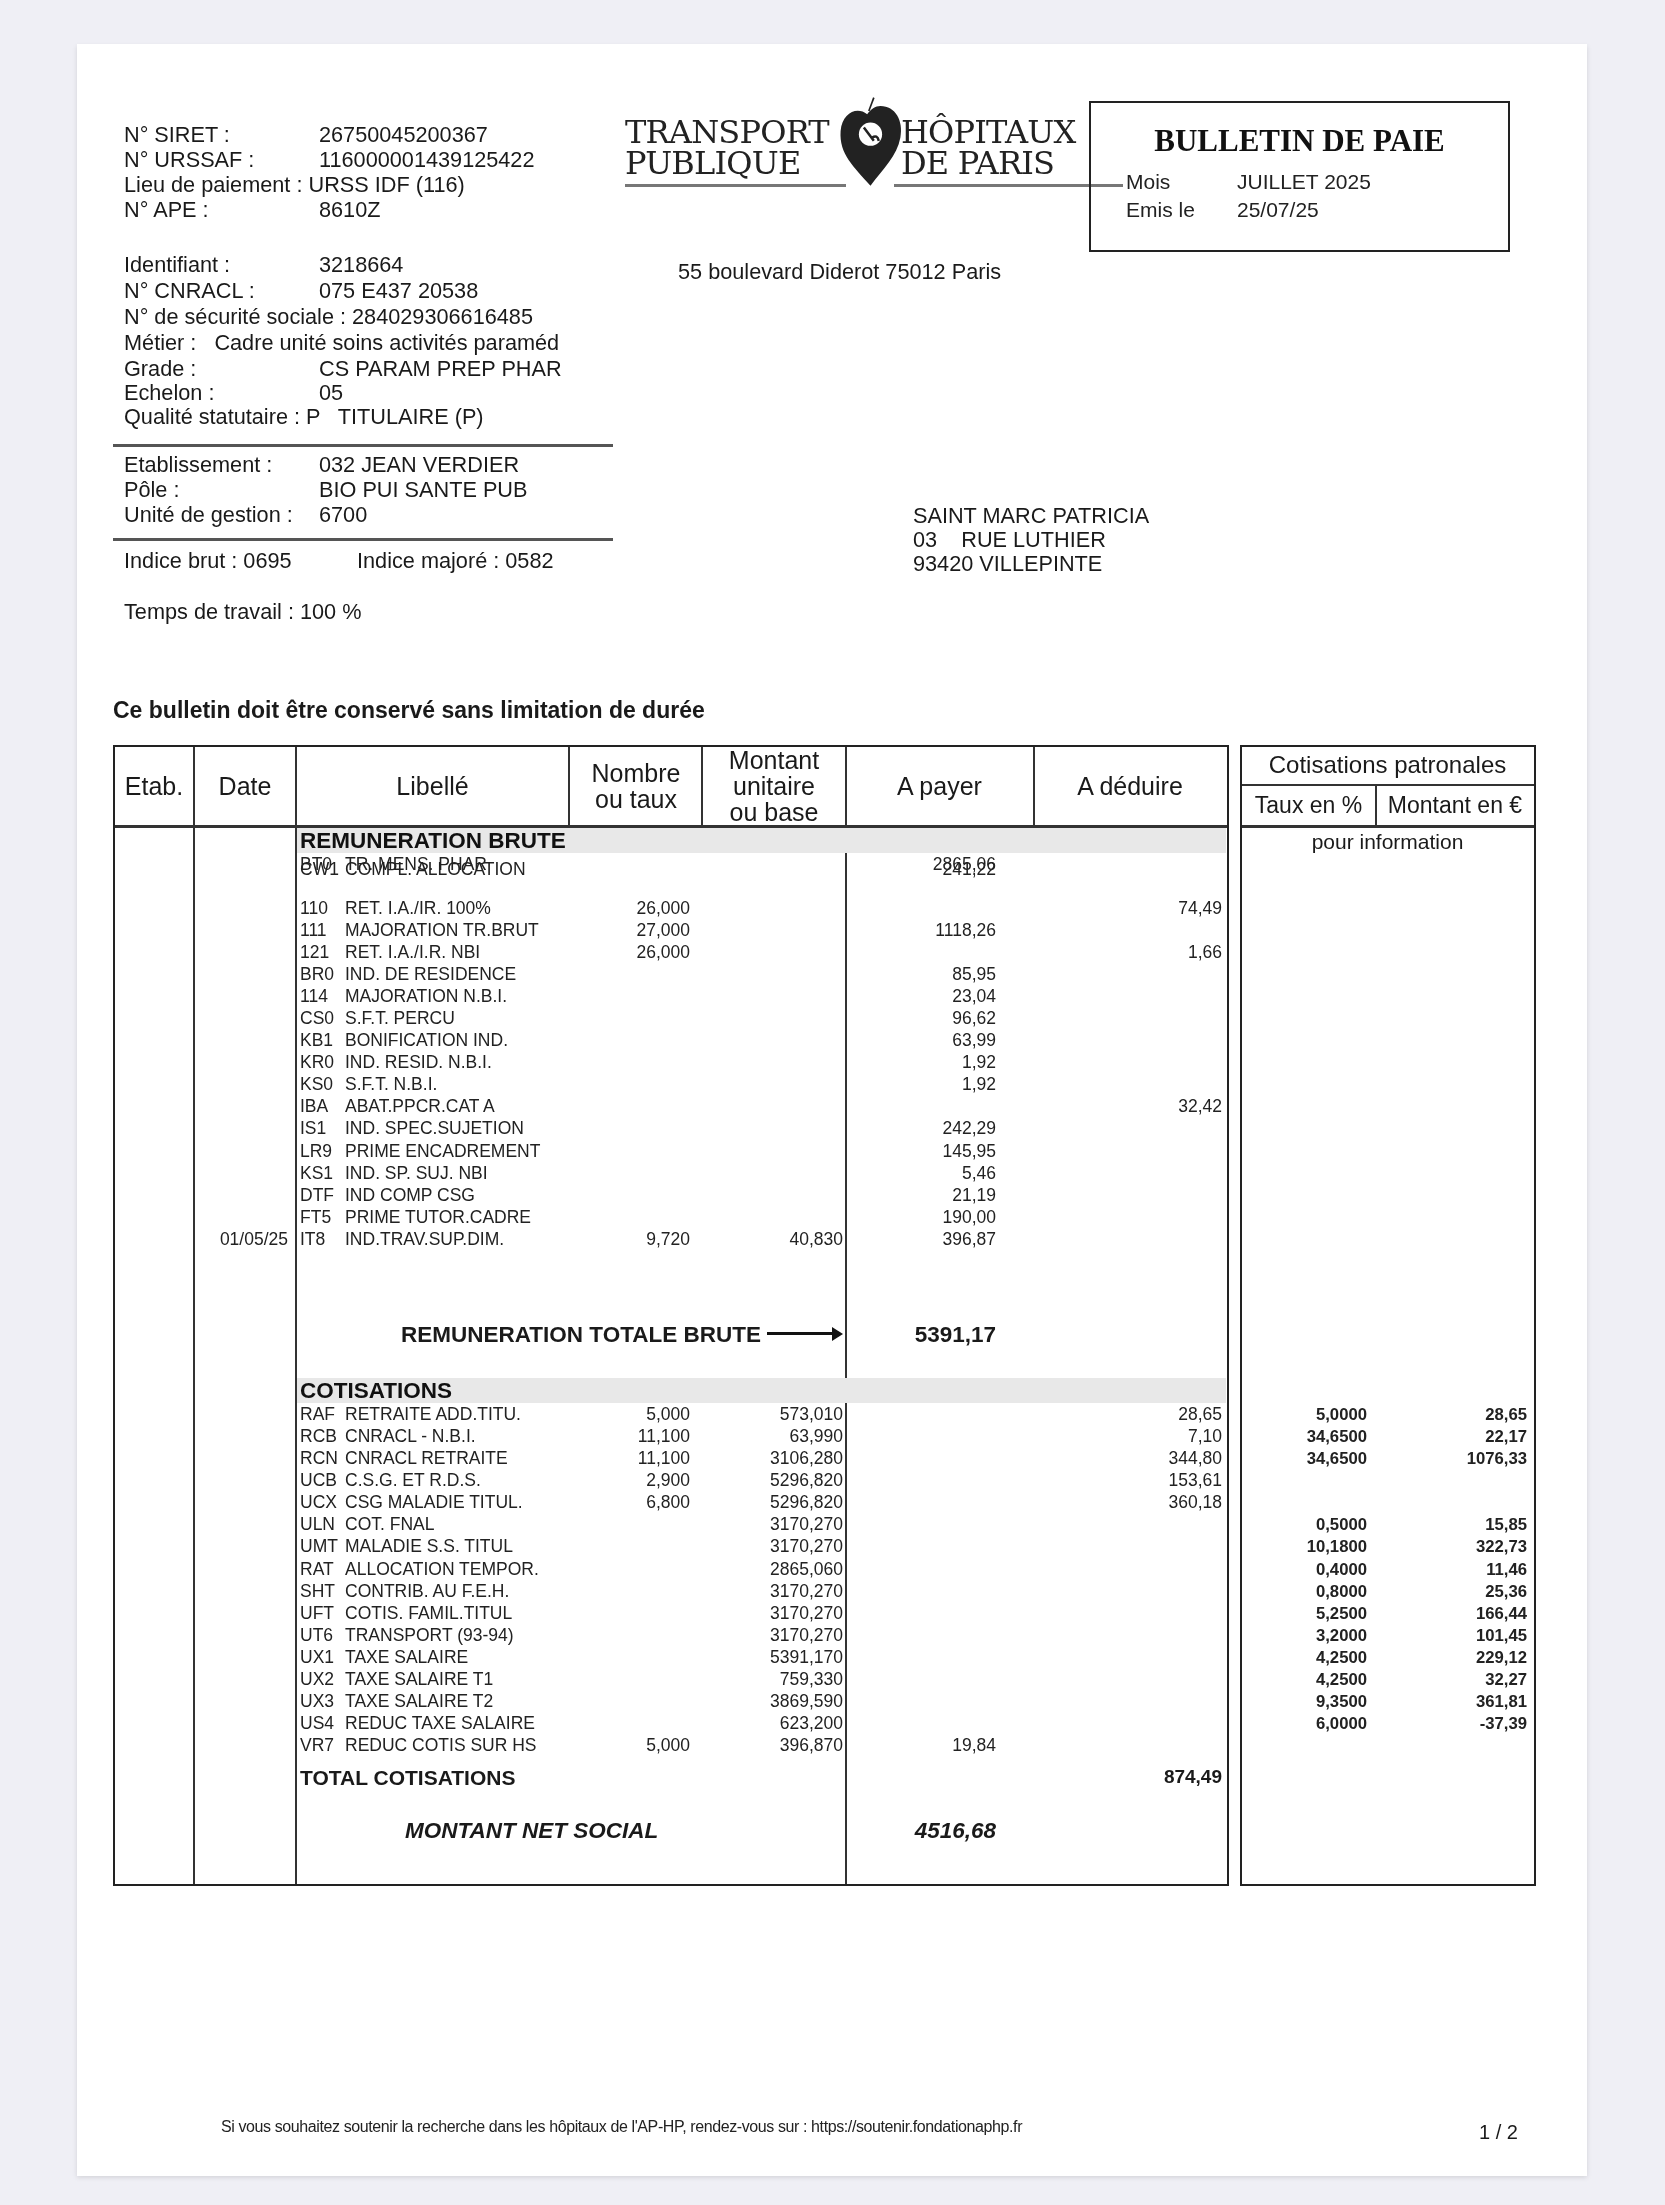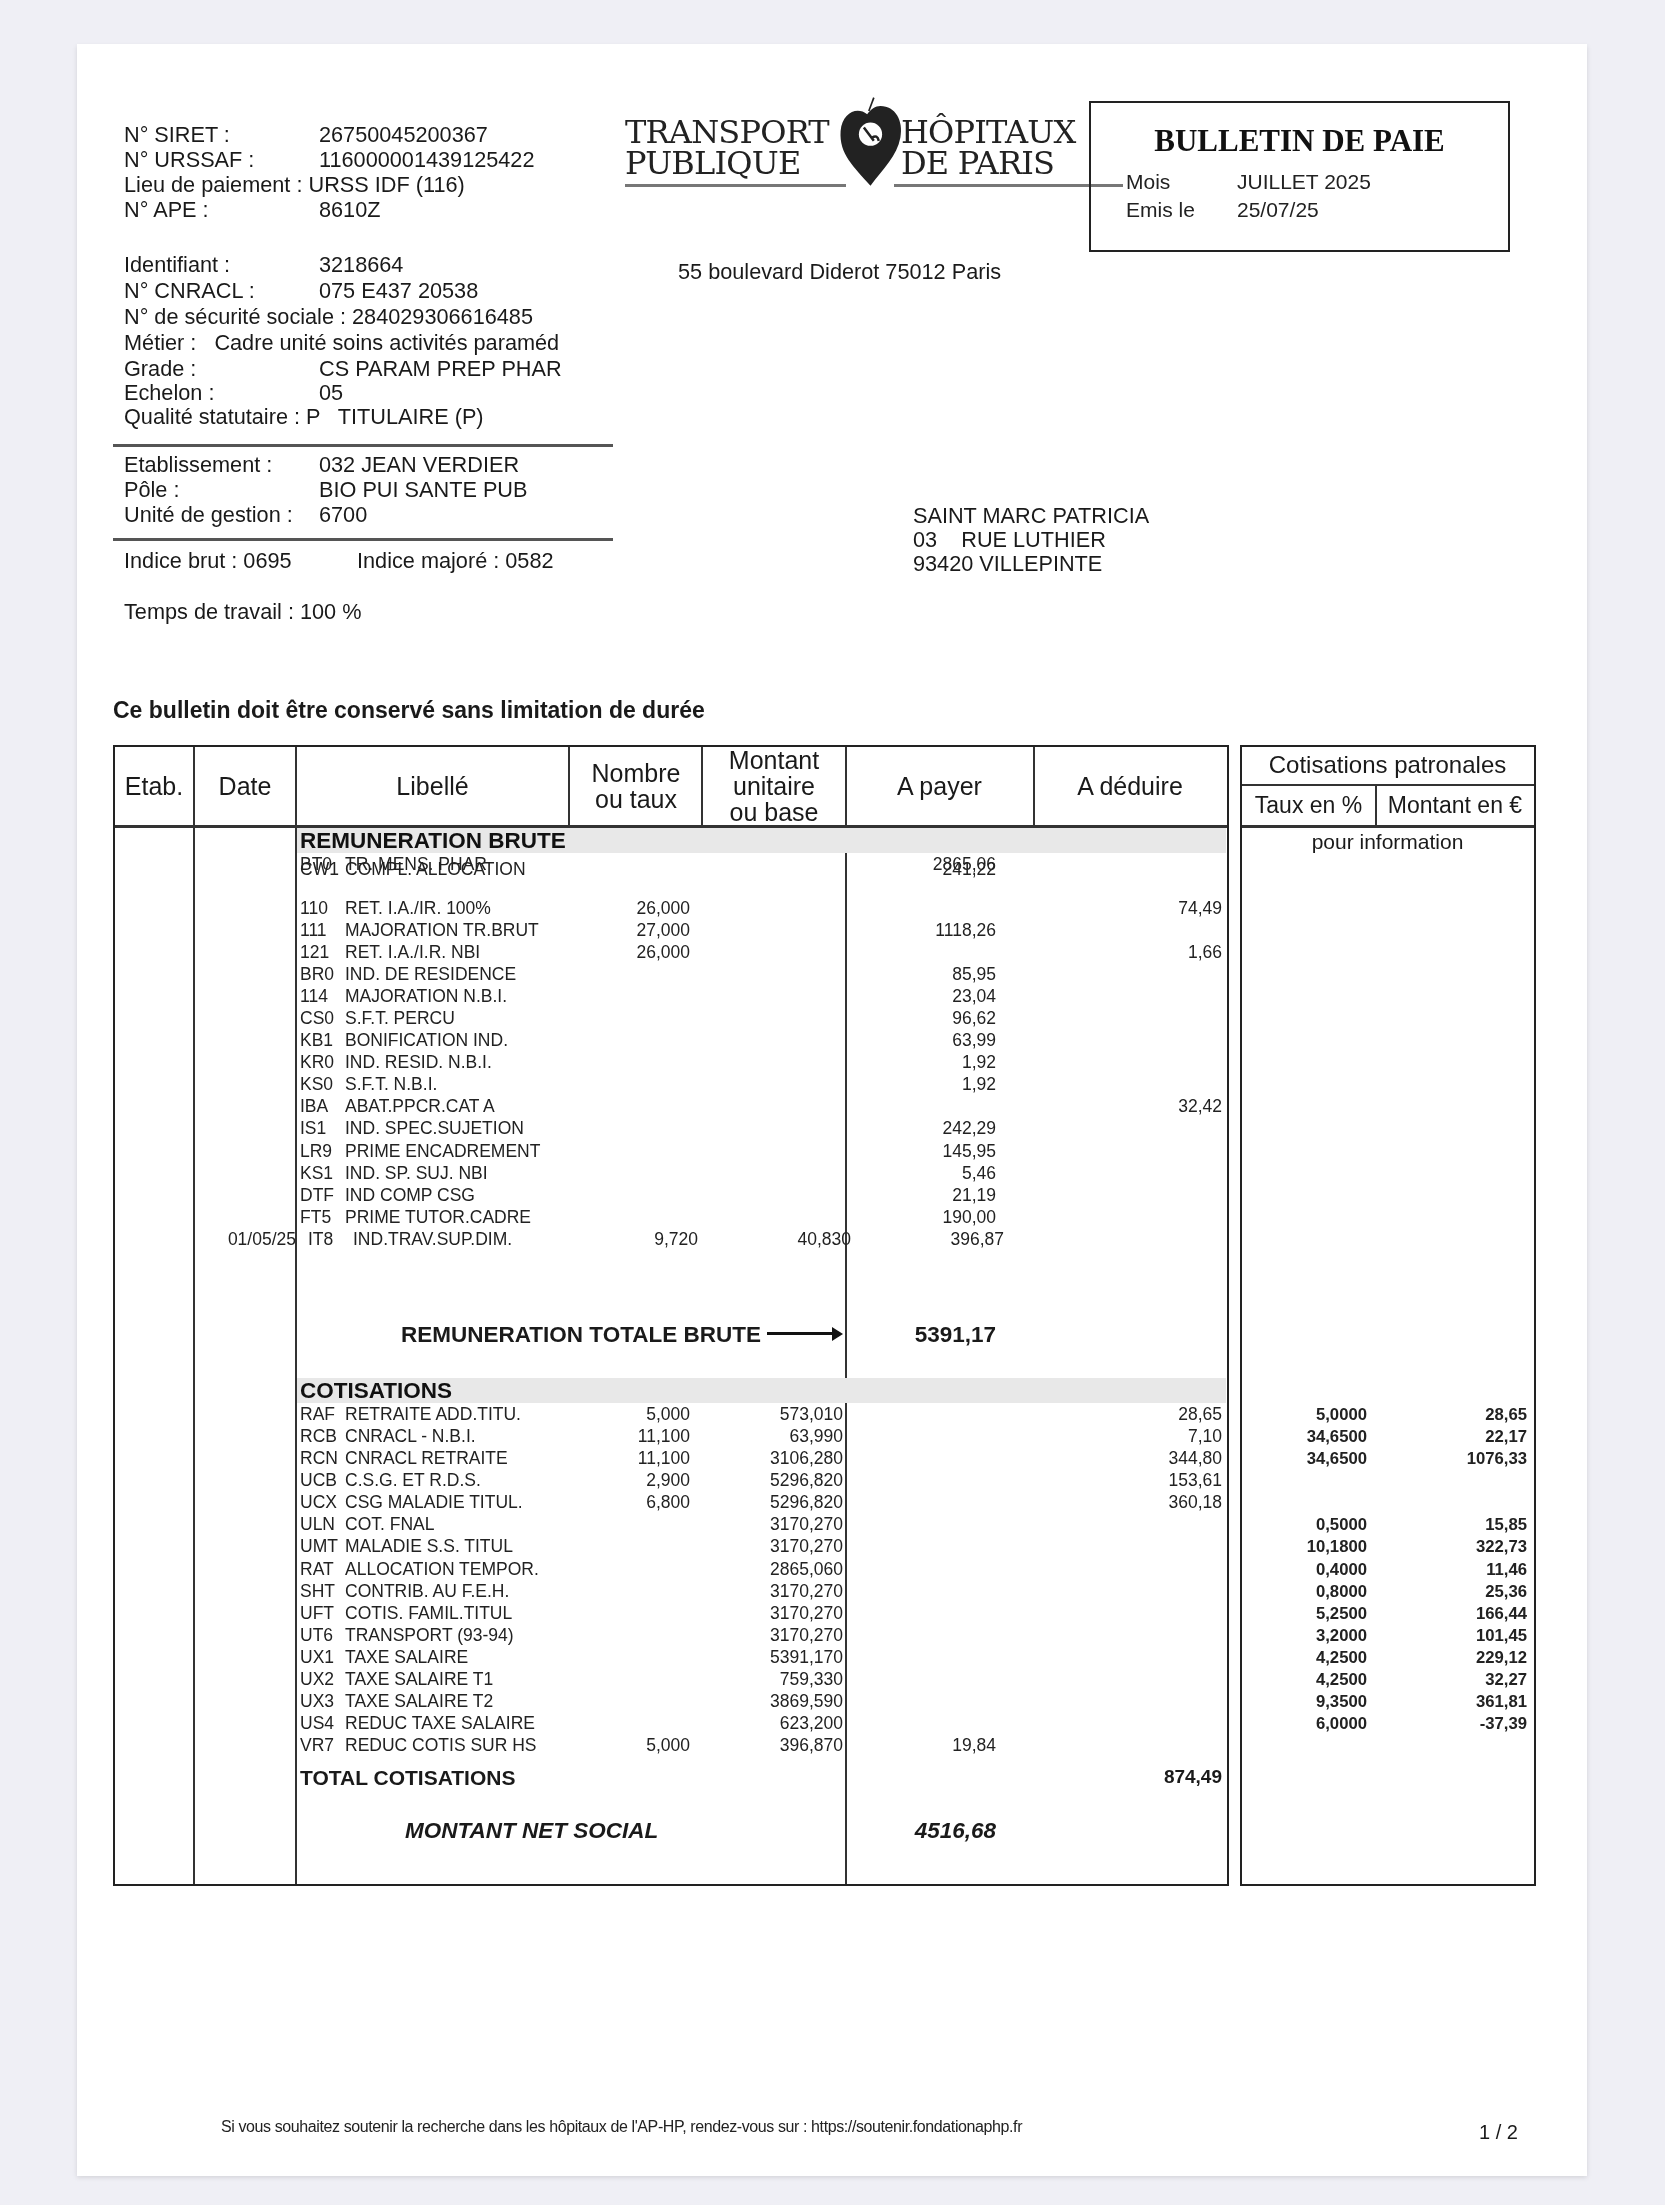--- a/index.html
+++ b/index.html
@@ -277,21 +277,21 @@
         </div>
         <div class="row" style="top: 460px; width: 1111px;">
           <span class="r" style="left:80px;width:93px;"></span>
           <span style="left:185px;">FT5</span>
           <span style="left:230px;">PRIME TUTOR.CADRE</span>
           <span class="r" style="left:455px;width:120px;"></span>
           <span class="r" style="left:588px;width:140px;"></span>
           <span class="r" style="left:731px;width:150px;">190,00</span>
           <span class="r" style="left:919px;width:188px;"></span>
         </div>
-        <div class="row" style="top: 482px; width: 1150px; margin-left: 8px;">
+        <div class="row" style="top: 482px; width: 1150px;">
           <span class="r" style="left:80px;width:93px;">01/05/25</span>
           <span style="left:185px;">IT8</span>
           <span style="left:230px;">IND.TRAV.SUP.DIM.</span>
           <span class="r" style="left:455px;width:120px;">9,720</span>
           <span class="r" style="left:588px;width:140px;">40,830</span>
           <span class="r" style="left:731px;width:150px;">396,87</span>
           <span class="r" style="left:919px;width:188px;"></span>
         </div>
       </div>
 

